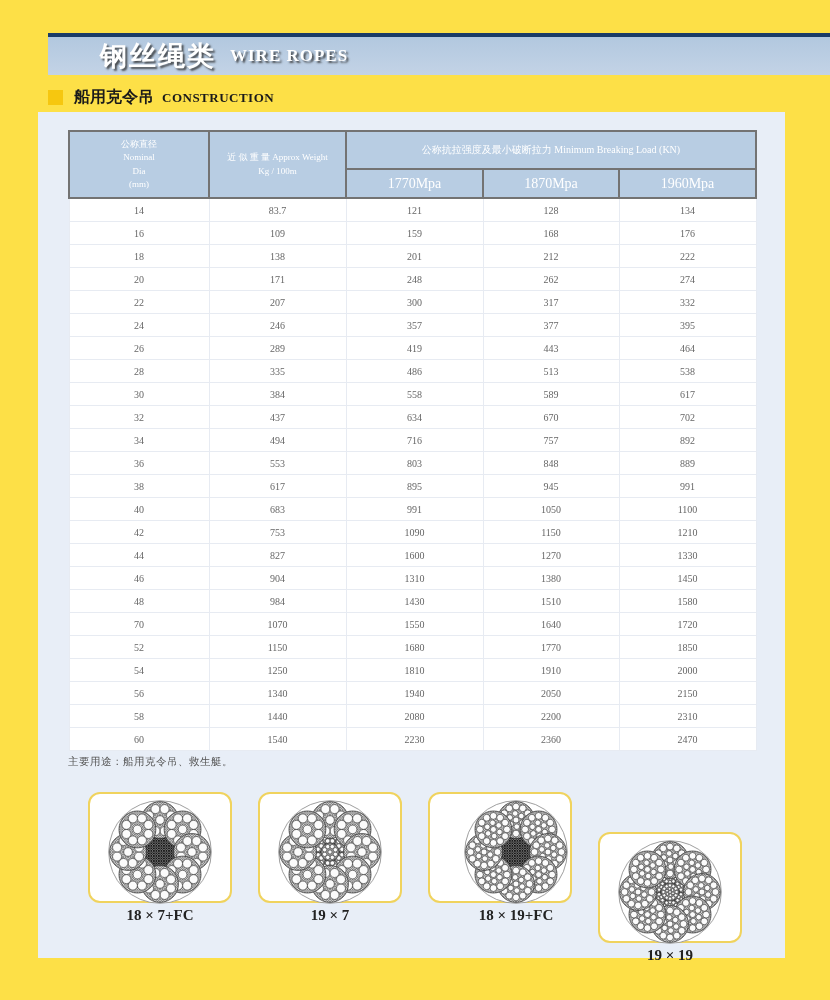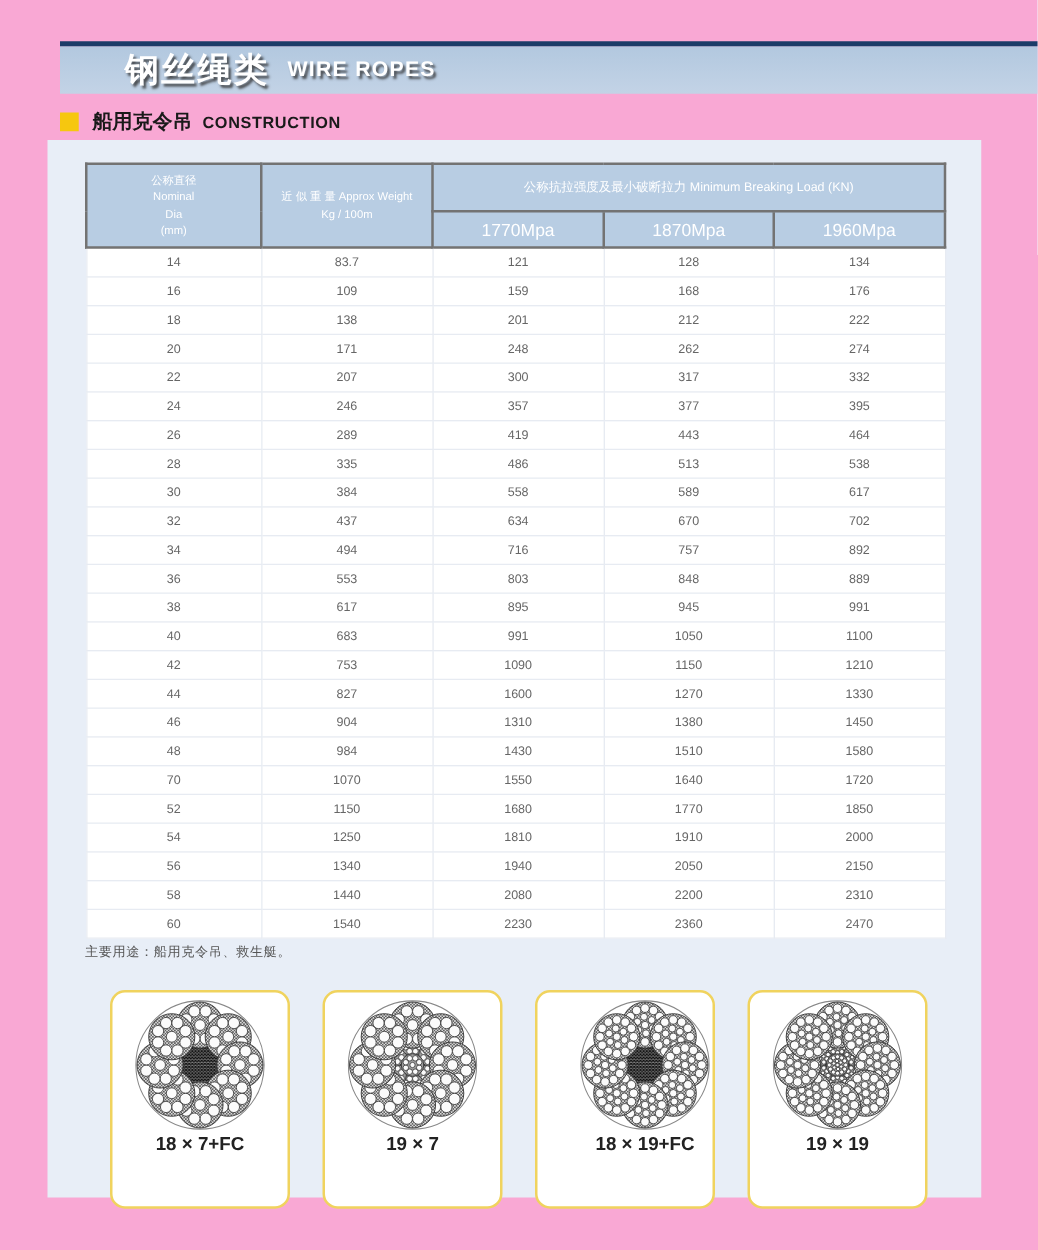--- a/index.html
+++ b/index.html
@@ -1,20 +1,20 @@
 <!DOCTYPE html>
 <html style="--band-bg: #b2c8df; --band-line: #1b3c68; --bullet: #f6c70f; --content-bg: #e8eef7; --thead-bg: #b8cde3; --card-border: #f0d35e;"><head>
 <meta charset="utf-8">
 <style>
   html,body{margin:0;padding:0;}
   body{
     width:830px;height:1000px;background:#fff;overflow:hidden;
     font-family:"Liberation Sans","DejaVu Sans",sans-serif;
   }
-  .page{position:relative;width:830px;height:1000px;background:#f9a8d4;}
+  .page{position:relative;width:830px;height:1000px;background:#fde047;font-family:Liberation Serif, serif;}
 
   
   .band{
     position:absolute;left:48px;top:33px;right:0;height:42px;box-sizing:border-box;
     background:linear-gradient(180deg,var(--band-bg,#b2c8df),#c3d3e6);
     border-top:4px solid var(--band-line,#1b3c68);
   }
   .band-inner{position:absolute;left:52px;top:0;bottom:0;display:flex;align-items:center;}
   .title-cn{
     font-size:27px;font-weight:bold;color:#fff;letter-spacing:2px;
@@ -52,21 +52,21 @@
   table.spec tbody td{
     background:#fff;border:1px solid #e7ebf2;height:22px;
     text-align:center;font-size:10px;color:#666;padding:0;
   }
 
   
   .note{position:absolute;left:30px;top:643px;font-size:10.5px;color:#555;letter-spacing:.5px;}
 
   
   .card{
-    position:absolute;top:680px;width:144px;height:175px;box-sizing:border-box;
+    position:absolute;top:680px;width:144px;height:111px;box-sizing:border-box;
     background:#fff;border:2px solid var(--card-border,#f0d35e);border-radius:12px;
   }
   .rope-svg{display:block;margin:4px auto 0;width:108px;height:108px;}
   .card-label{text-align:center;font-size:15px;font-weight:bold;color:#222;margin-top:1px;}
 </style>
 </head>
 <body>
 
 <div class="page">
 
@@ -784,21 +784,21 @@
               <circle cx="-15.00" cy="0.00" r="3.8" fill="#fbfbfb" stroke="#333" stroke-width="0.70"></circle>
               <circle cx="-12.99" cy="-7.50" r="3.8" fill="#fbfbfb" stroke="#333" stroke-width="0.70"></circle>
               <circle cx="-7.50" cy="-12.99" r="3.8" fill="#fbfbfb" stroke="#333" stroke-width="0.70"></circle>
               <circle cx="-0.00" cy="-15.00" r="3.8" fill="#fbfbfb" stroke="#333" stroke-width="0.70"></circle>
               <circle cx="7.50" cy="-12.99" r="3.8" fill="#fbfbfb" stroke="#333" stroke-width="0.70"></circle>
               <circle cx="12.99" cy="-7.50" r="3.8" fill="#fbfbfb" stroke="#333" stroke-width="0.70"></circle>
             </g>
           </svg>
           <div class="card-label">18 × 19+FC</div>
         </div>
-        <div class="card" style="left: 560px;">
+        <div class="card" style="left: 560px; margin-top: 40px;">
           <svg class="rope-svg" viewBox="0 0 120 120">
             <defs>
     <pattern id="h3" width="2.8" height="2.8" patternUnits="userSpaceOnUse">
       <rect width="2.8" height="2.8" fill="#dcdcdc"></rect>
       <path d="M0 0L2.8 2.8M2.8 0L0 2.8" stroke="#4a4a4a" stroke-width="0.6"></path>
     </pattern>
     <pattern id="hd3" width="2.8" height="2.8" patternUnits="userSpaceOnUse">
       <rect width="2.8" height="2.8" fill="#7d7d7d"></rect>
       <path d="M0 0L2.8 2.8M2.8 0L0 2.8" stroke="#111" stroke-width="0.9"></path>
     </pattern>

